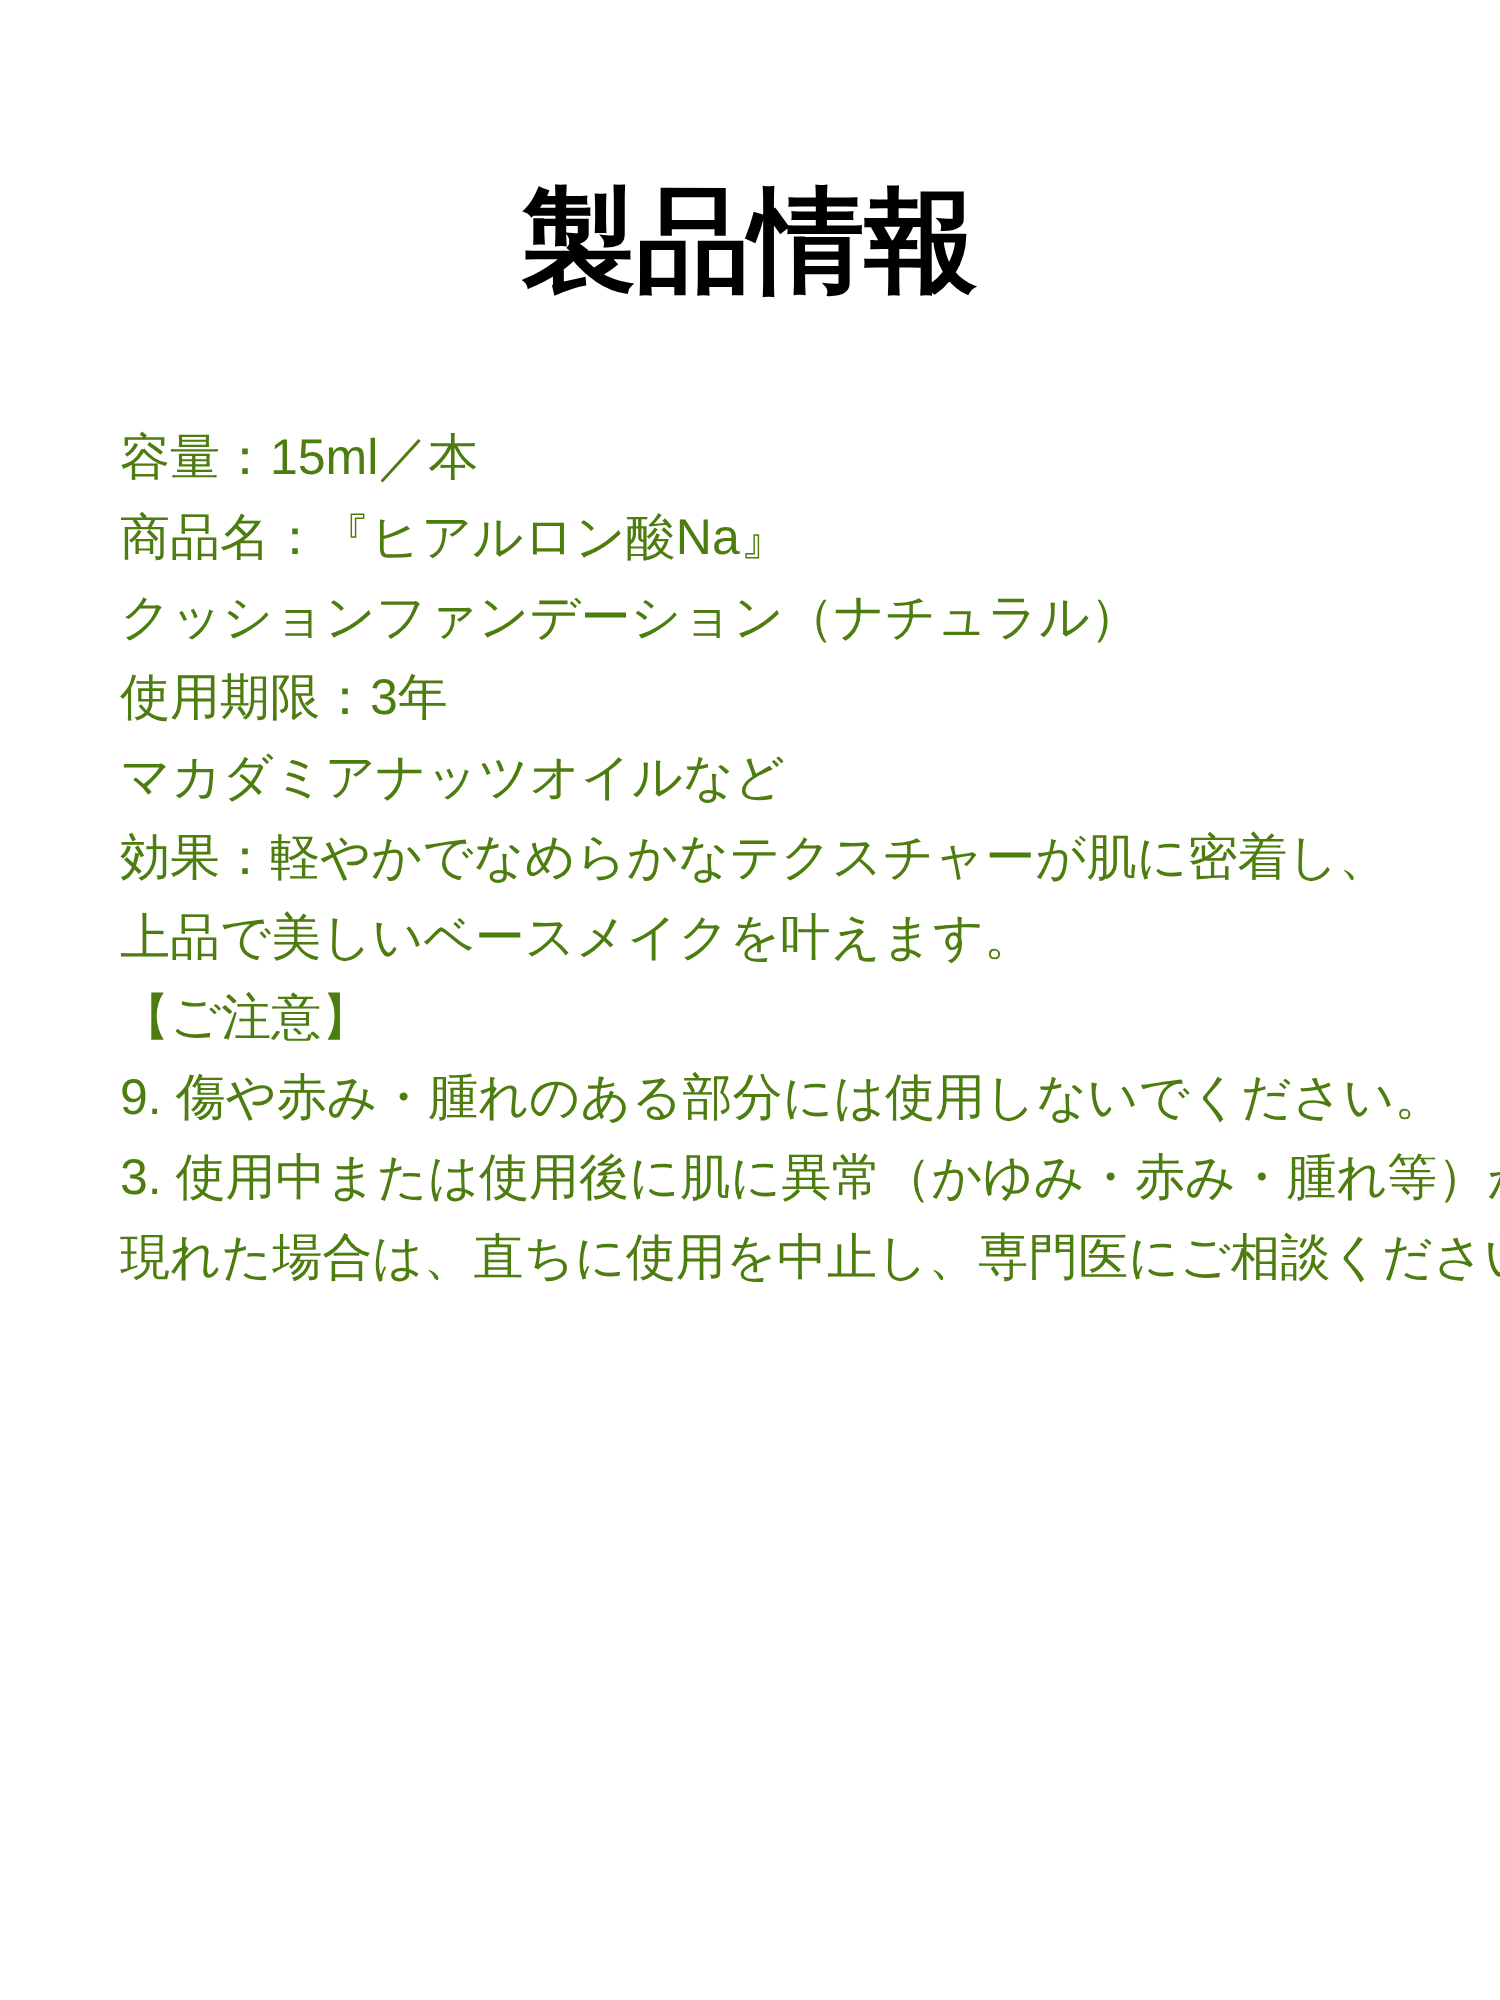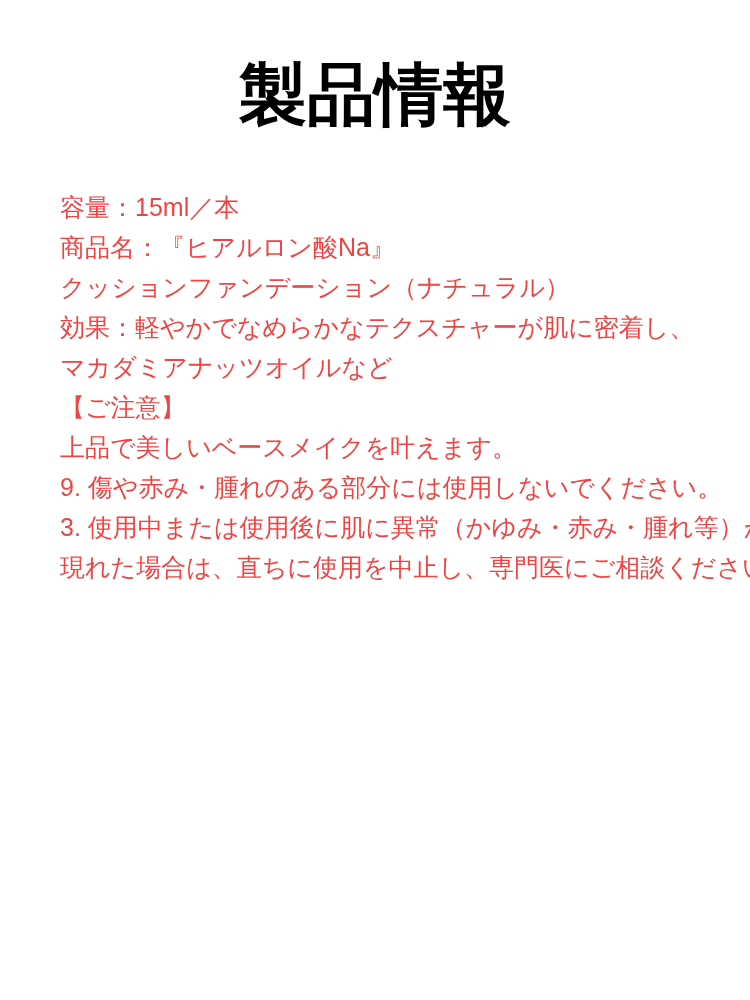--- a/index.html
+++ b/index.html
@@ -11,52 +11,53 @@
     position: relative;
     width: 750px;
     height: 1000px;
     background: #ffffff;
     overflow: hidden;
     font-family: "Liberation Sans", "DejaVu Sans", sans-serif;
     color: #000000;
   }
   .page-title {
     margin: 0;
-    padding-top: 59px;
+    padding-top: 92px;
     text-align: center;
-    font-size: 68px;
+    font-size: 57px;
     line-height: 1.05;
     font-weight: 700;
     letter-spacing: 0px;
     color: #000000;
   }
   .info-text {
     margin: 57px 40px 0 60px;
     font-size: 25px;
     line-height: 40px;
     font-weight: 400;
-    color: #ef4444;
+    color: #4d7c0f;
   }
   .info-text p {
     margin: 0;
     padding: 0;
     white-space: nowrap;
   }
 </style>
 </head>
 <body>
 
 <div class="page">
   <h1 class="page-title">製品情報</h1>
 
   <div class="info-text">
       <p>容量：15ml／本</p>
       <p>商品名：『ヒアルロン酸Na』</p>
       <p>クッションファンデーション（ナチュラル）</p>
+      <p>使用期限：3年</p>
+      <p>マカダミアナッツオイルなど</p>
       <p>効果：軽やかでなめらかなテクスチャーが肌に密着し、</p>
-      <p>マカダミアナッツオイルなど</p>
+      <p>上品で美しいベースメイクを叶えます。</p>
       <p>【ご注意】</p>
-      <p>上品で美しいベースメイクを叶えます。</p>
       <p>9. 傷や赤み・腫れのある部分には使用しないでください。</p>
       <p>3. 使用中または使用後に肌に異常（かゆみ・赤み・腫れ等）が</p>
       <p>現れた場合は、直ちに使用を中止し、専門医にご相談ください。</p>
     </div>
 </div>
 
 </body></html>

